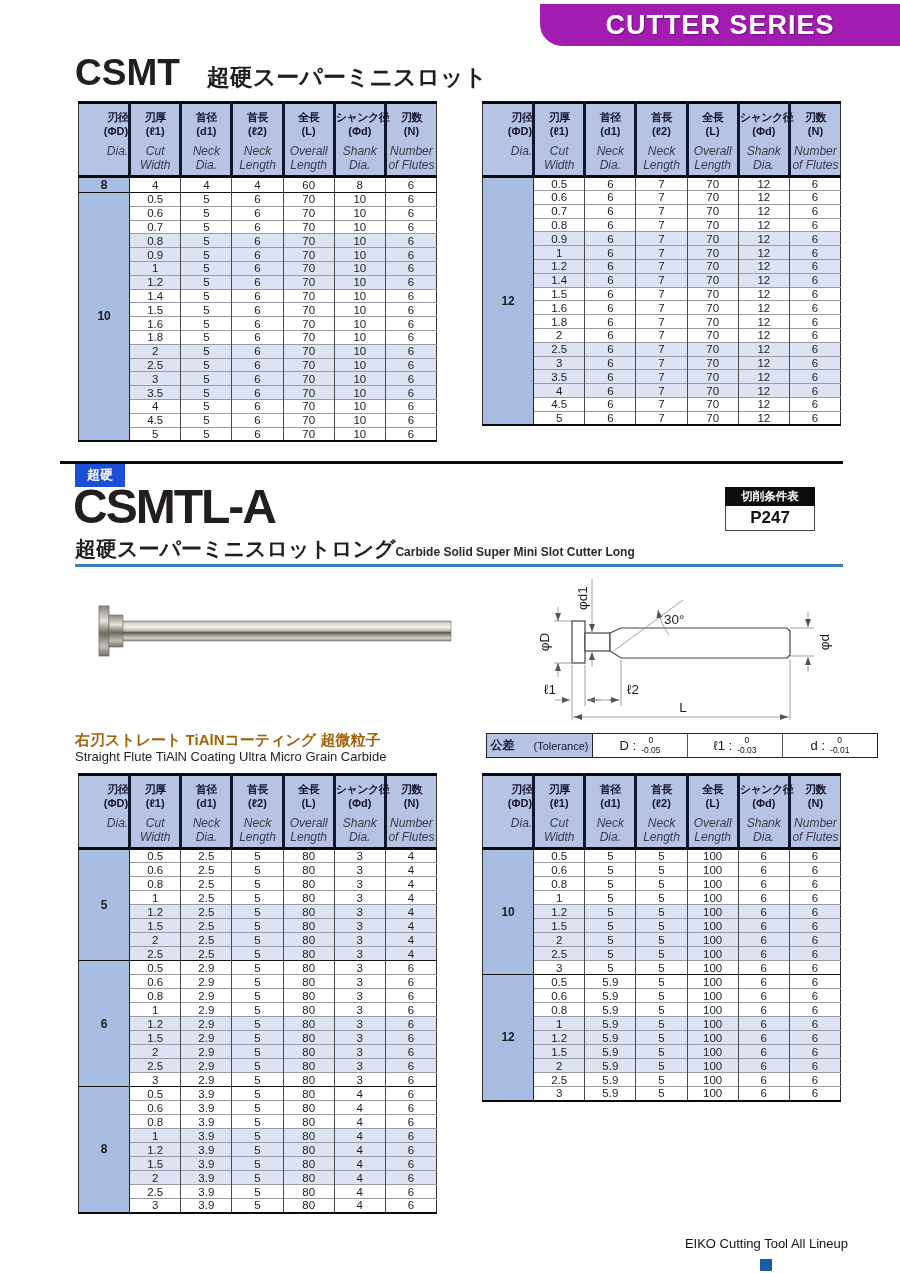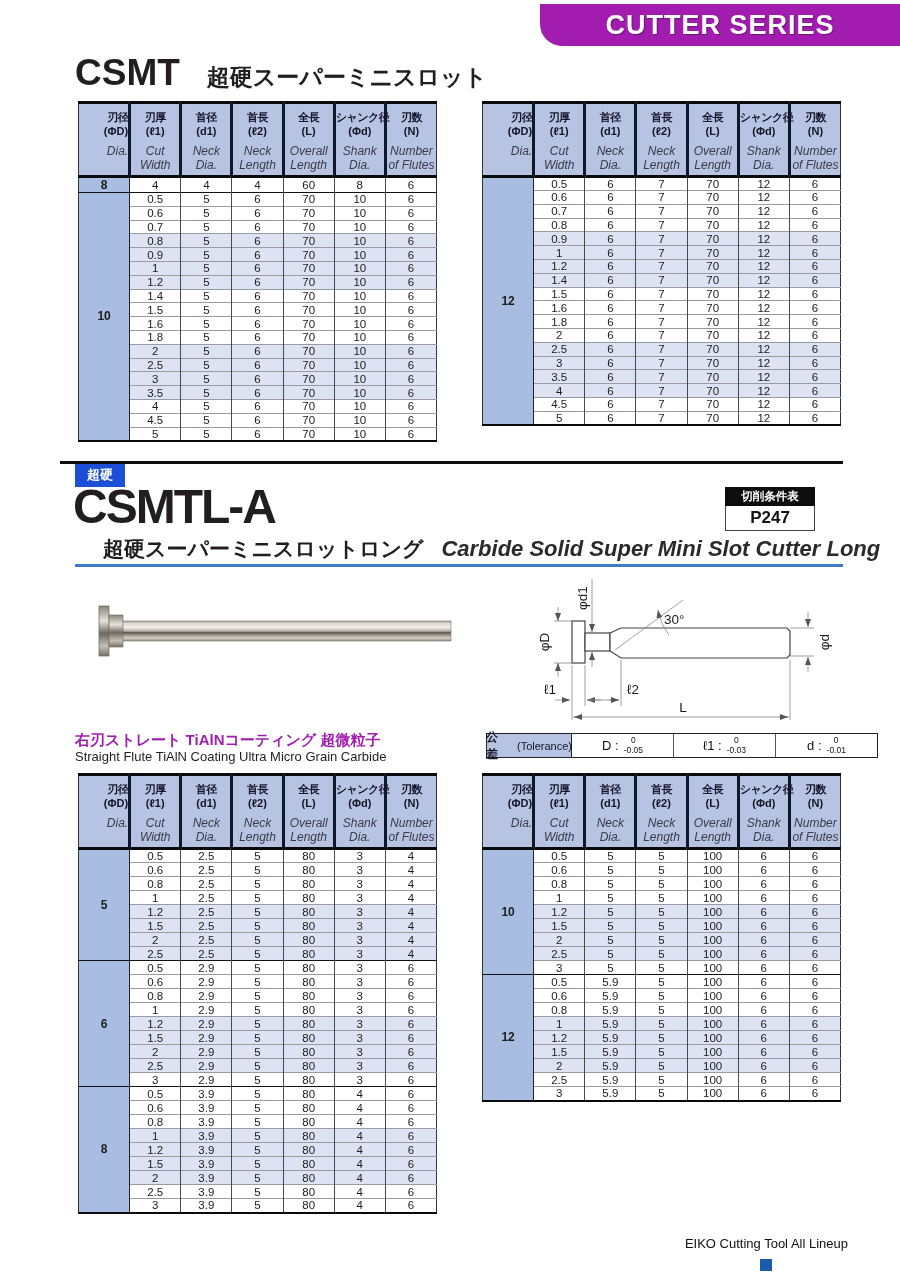--- a/index.html
+++ b/index.html
@@ -42,45 +42,45 @@
   .rule2{position:absolute;left:60px;top:461px;width:783px;height:3px;background:#0d0d0d;}
   .badge-carbide{position:absolute;left:75px;top:464px;background:#1d4ed8;color:#fff;
                  font-size:13px;font-weight:bold;padding:2px 12px 3px 12px;}
   .s2-model{position:absolute;left:73px;top:483px;font-size:48px;font-weight:bold;
             letter-spacing:-2px;color:#221e1f;line-height:1;}
   .ref-box{position:absolute;left:725px;top:487px;width:90px;}
   .ref-label{background:#0d0d0d;color:#fff;font-size:11.5px;font-weight:bold;text-align:center;padding:2px 0;}
   .ref-page{background:#fff;border:1.5px solid #444;border-top:none;color:#111;font-size:17px;
             font-weight:bold;text-align:center;padding:2px 0;}
   .s2-subtitle{position:absolute;left:75px;top:535px;display:flex;align-items:baseline;}
-  .s2-sub-jp{font-size:21px;font-weight:bold;color:#221e1f;margin-left:28px;}
-  .s2-sub-en{font-size:22px;font-style:italic;font-weight:bold;color:#2a2a2a;margin-left:18px;}
+  .s2-sub-jp{font-size:21px;font-weight:bold;color:#221e1f;}
+  .s2-sub-en{font-size:12px;font-weight:bold;color:#2a2a2a;}
   .blue-rule{position:absolute;left:75px;top:564px;width:768px;height:3px;background:#3e7cc1;}
 
   
   .photo{position:absolute;left:85px;top:600px;width:370px;height:62px;}
   .diagram{position:absolute;left:470px;top:570px;width:420px;height:160px;}
   .diagram text{font-size:13.5px;fill:#1a1a1a;}
 
   
   .tol-bar{position:absolute;left:486px;top:733px;width:392px;height:25px;display:flex;
            border:1.5px solid #222;background:#fff;}
-  .tol-label{width:85px;background:#b6c3e3;border-right:1.5px solid #222;display:flex;
+  .tol-label{width:106px;background:#b6c3e3;border-right:1.5px solid #222;display:flex;
              align-items:center;justify-content:center;gap:19px;}
   .tol-label .jp{font-size:12px;font-weight:bold;color:#14142a;}
   .tol-label .en{font-size:11px;color:#14142a;}
   .tol-cell{flex:1;border-right:1px solid #555;display:flex;align-items:center;justify-content:center;}
   .tol-cell:last-child{border-right:none;}
   .tol-sym{font-size:13px;color:#111;}
   .tol-frac{display:inline-flex;flex-direction:column;align-items:center;font-size:8.5px;
             line-height:1.1;color:#111;margin-left:5px;}
 
   
   .features{position:absolute;left:75px;top:731px;}
-  .feat-jp{font-size:15px;font-weight:bold;color:#a21caf;line-height:1.2;}
+  .feat-jp{font-size:15px;font-weight:bold;color:#a16207;line-height:1.2;}
   .feat-en{font-size:13px;color:#221e1f;line-height:1.25;}
 
   
   .footer{position:absolute;top:1236px;right:52px;display:flex;align-items:center;gap:8px;flex-direction:column;}
   .footer .ftext{font-size:13px;color:#111;}
   .footer .fsq{width:12px;height:12px;background:#1a5cab;}
   .footer .fpage{font-size:10px;font-weight:bold;color:#111;}
 </style>
 </head>
 <body>

